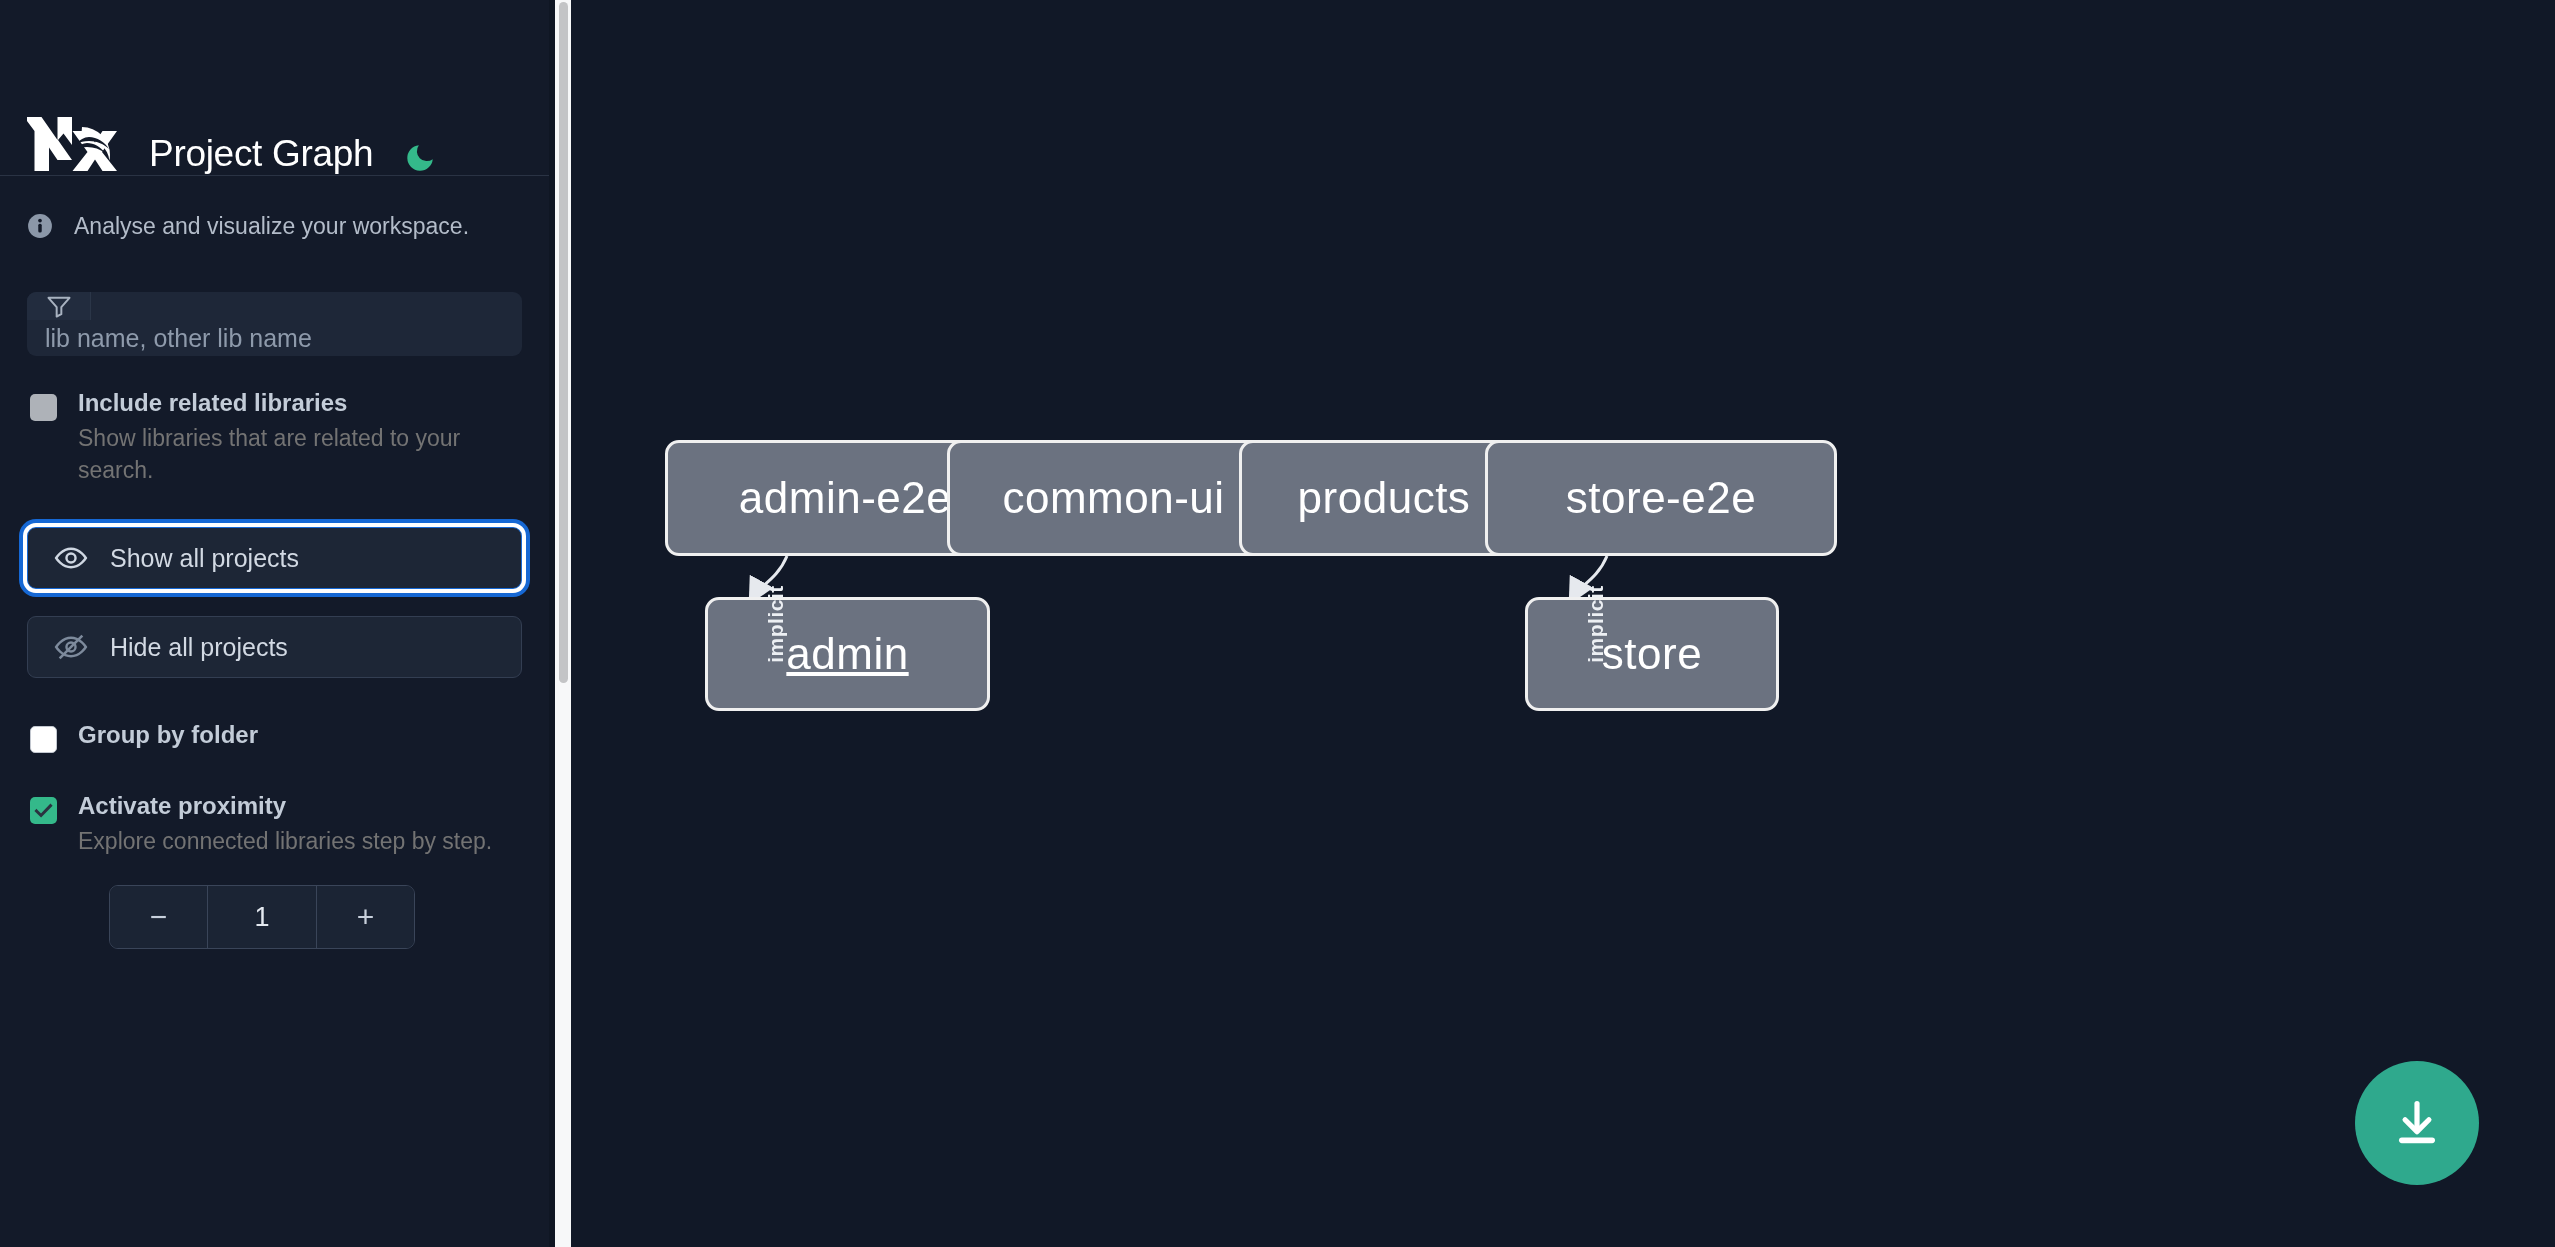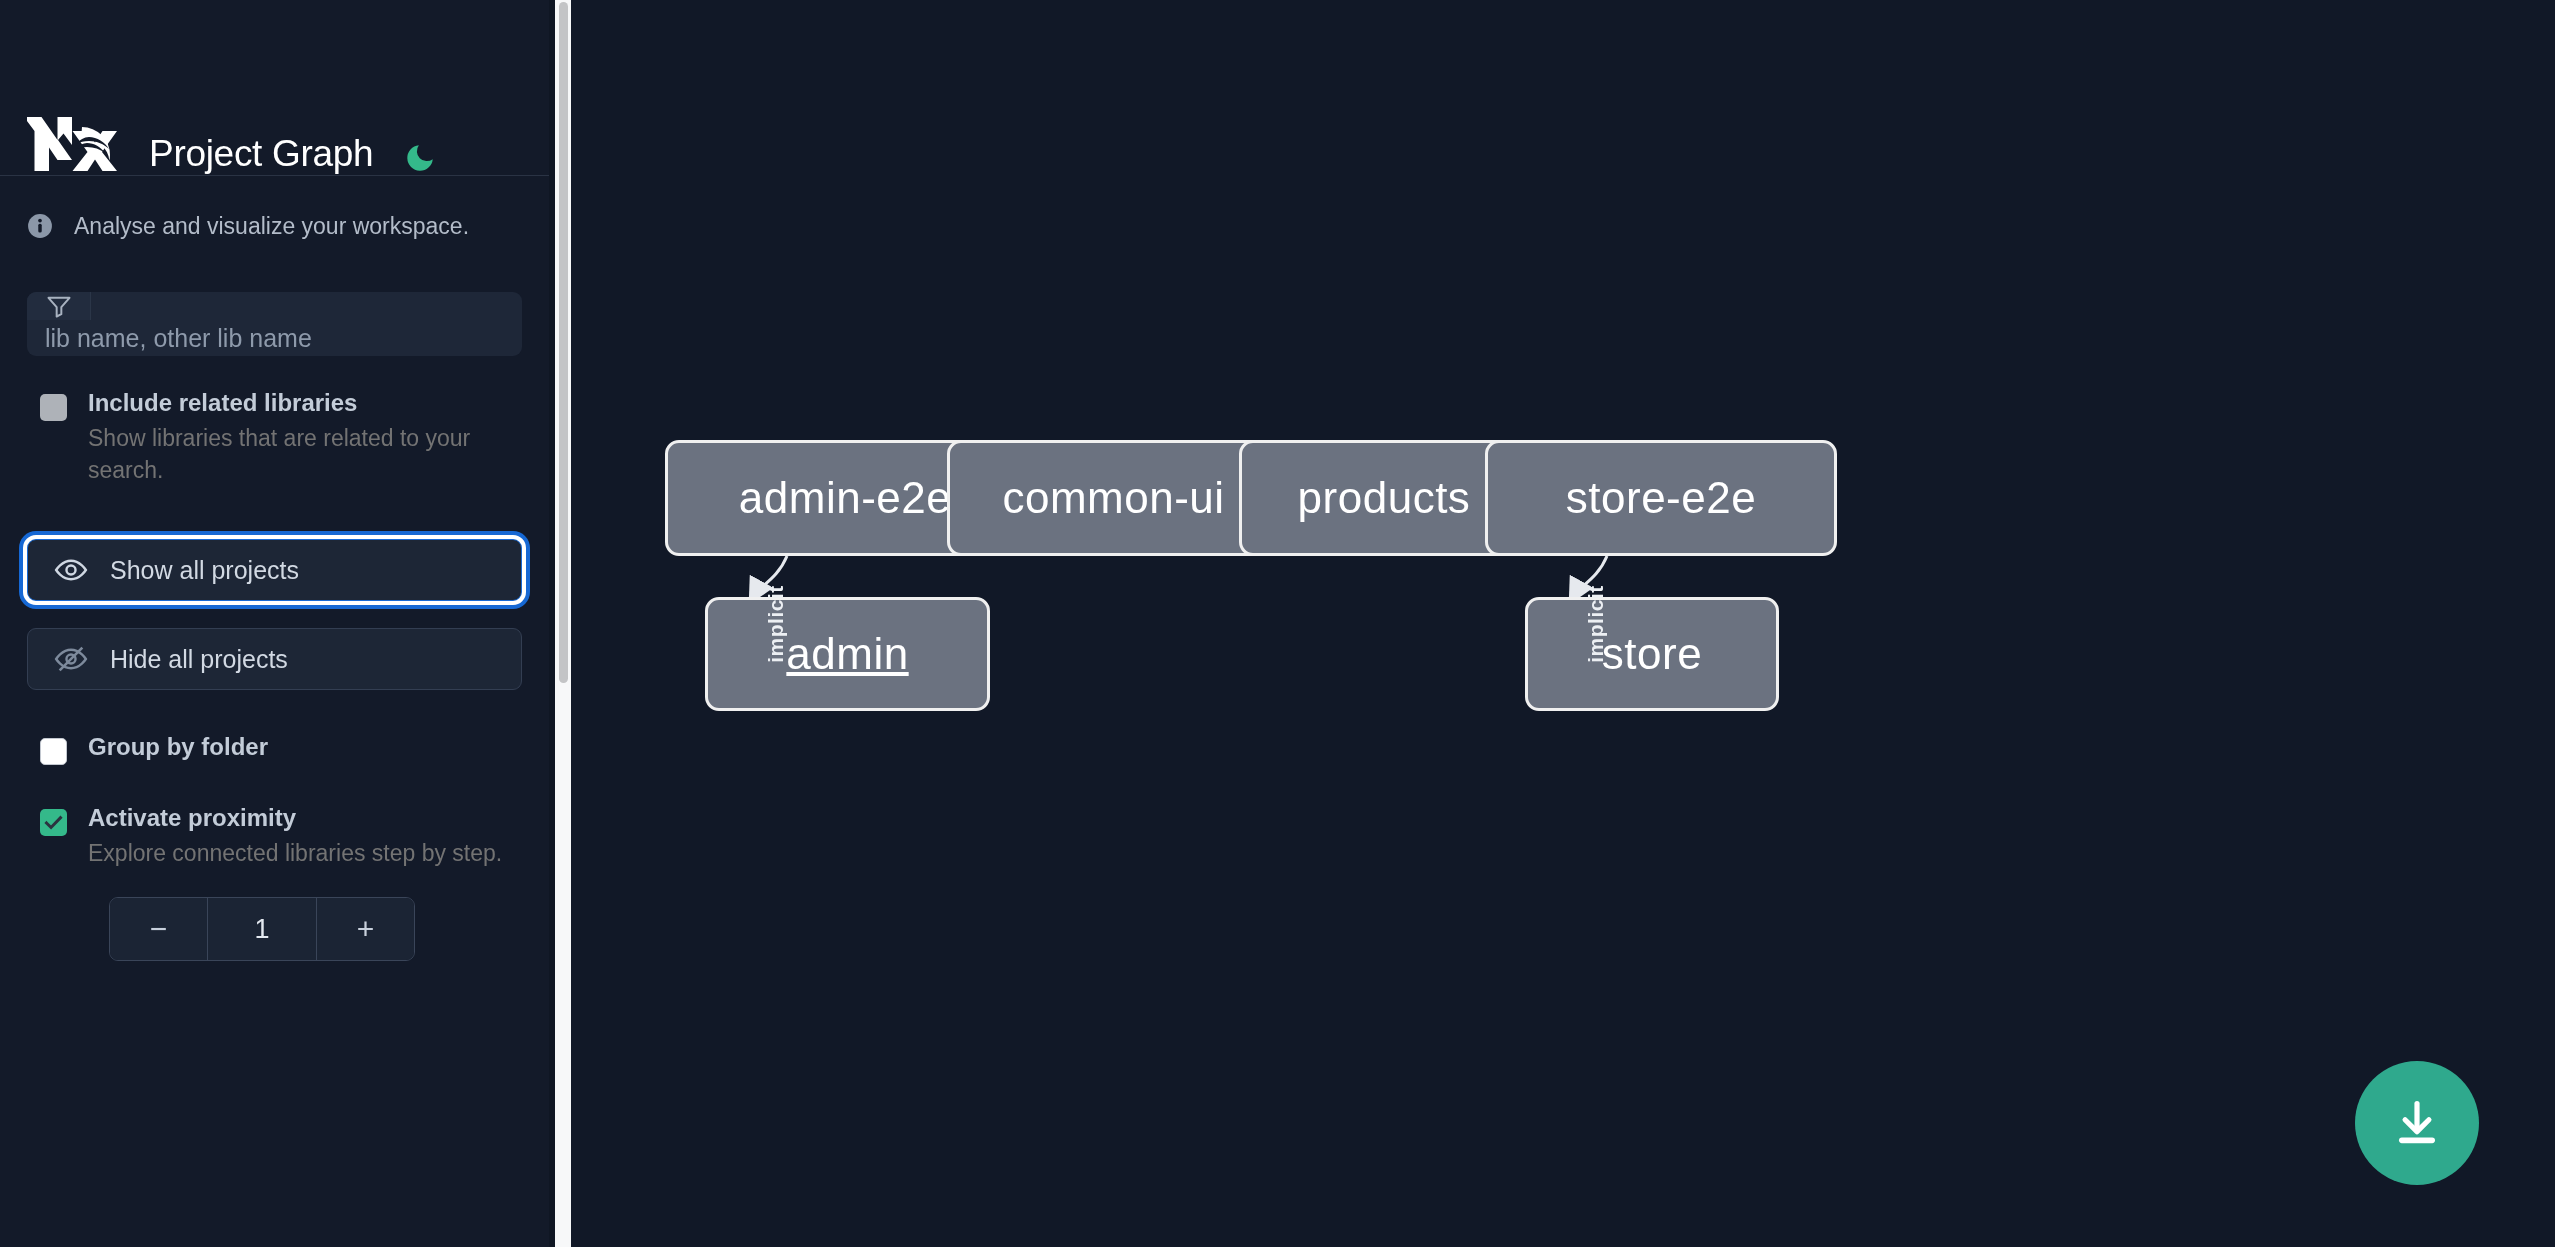--- a/index.html
+++ b/index.html
@@ -55,21 +55,21 @@
   .funnel { width: 28px; height: 28px; }
   .search-input {
     flex: 1; border: 0; outline: 0; background: transparent;
     color: #cfd6e0; font-size: 25px;
     font-family: "Liberation Sans", sans-serif;
     padding: 0 18px;
   }
   .search-input::placeholder { color: #8e9aab; }
 
   
-  .option { display: flex; padding: 0 40px; margin-top: 32px; }
+  .option { display: flex; padding: 0 30px; margin-top: 32px; }
   .cb {
     width: 27px; height: 27px; border-radius: 5px;
     flex: 0 0 auto; margin-top: 6px; margin-right: 21px;
     cursor: pointer;
   }
   .cb-disabled { background: #aeb2b8; }
   .cb-unchecked { background: #ffffff; border: 1px solid #c2c7cf; }
   .cb-checked {
     background: #34b98a; display: flex; align-items: center; justify-content: center;
   }
@@ -78,21 +78,21 @@
   .opt-title {
     font-size: 24px; color: #c3ccd8; font-weight: 700;
     line-height: 1.28;
   }
   .opt-desc {
     font-size: 23px; color: #737373; line-height: 1.42;
     margin-top: 3px; max-width: 445px;
   }
 
   
-  #buttons { padding: 0 27px; margin-top: 52px; }
+  #buttons { padding: 0 27px; margin-top: 40px; }
   .act-btn {
     position: relative;
     display: flex; align-items: center;
     height: 62px; width: 100%;
     border-radius: 9px;
     background: #1d2636;
     border: 1px solid #333e52;
     color: #d2d9e3; font-size: 25px;
     cursor: pointer; padding-left: 26px;
     font-family: "Liberation Sans", sans-serif;

